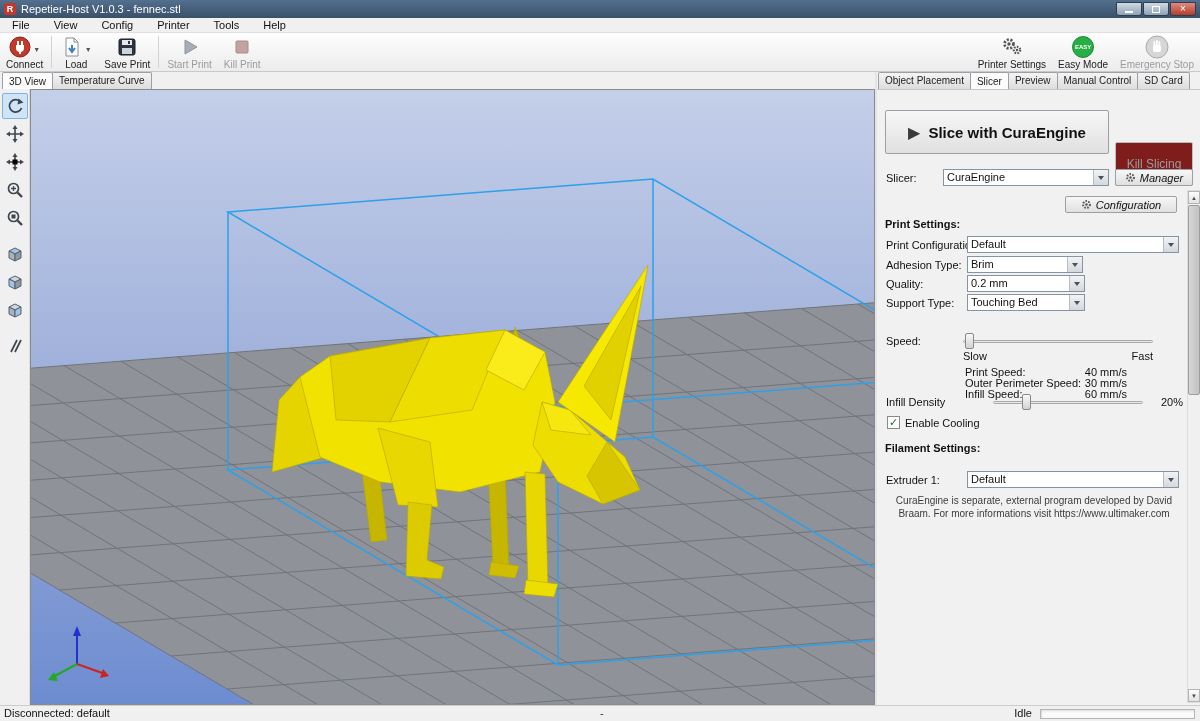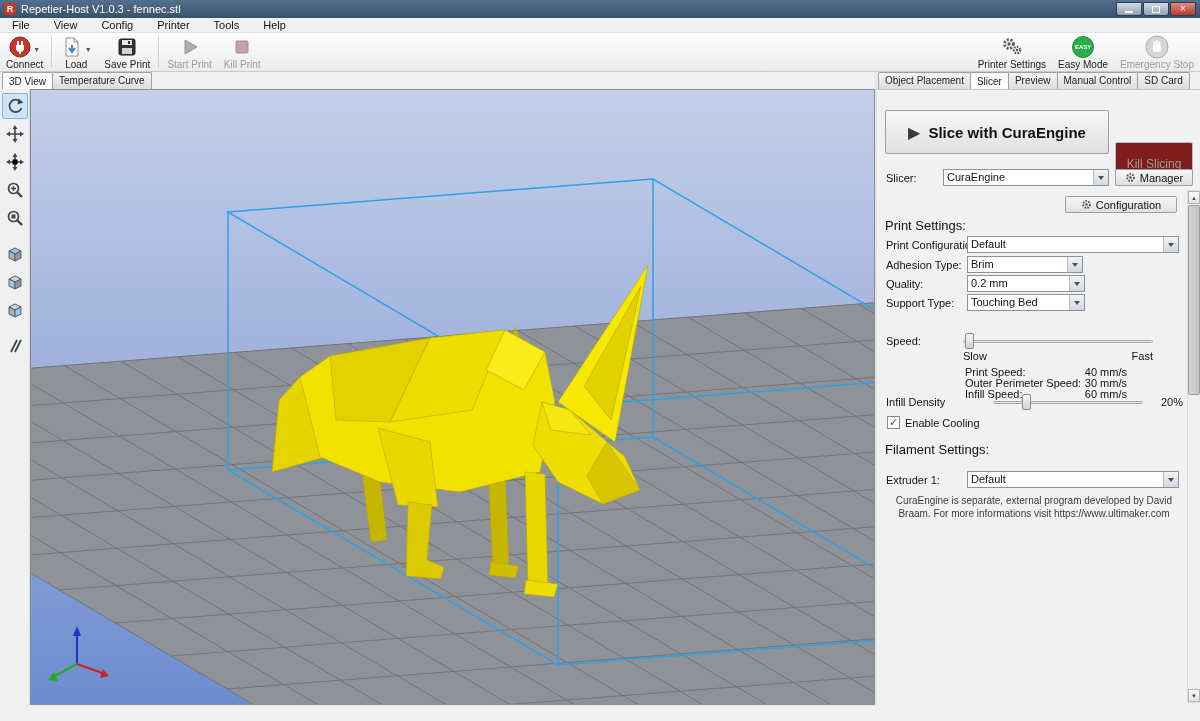--- a/index.html
+++ b/index.html
@@ -52,28 +52,28 @@
   .rtabs { position:absolute; top:0; left:1px; height:17px; display:flex; z-index:3; }
   .panel-body { position:absolute; top:17px; left:0; right:0; bottom:0; background:#f2f1f1; border-top:1px solid #c7c7c7; }
 
   .btn { background:linear-gradient(#f7f7f7,#e0e0e0); border:1px solid #9aa0a8; border-radius:2px; font-size:11px; color:#111; display:flex; align-items:center; justify-content:center; }
   .btn.disabled { color:#9c9c9c; background:#7f1d1d; border-color:#bcbcbc;margin-top:32px; }
   .slice-btn { position:absolute; left:8px; top:20px; width:224px; height:44px; font-size:15px; font-weight:bold; gap:8px; }
   .slice-play { color:#3a3a3a; font-size:16px; }
   .kill-btn { position:absolute; left:238px; top:20px; width:78px; height:44px; font-size:12px; }
 
   .plabel { position:absolute; font-size:11px; color:#111; white-space:nowrap; }
-  .phead { position:absolute; font-size:13px; font-weight:normal; color:#111; }
+  .phead { position:absolute; font-size:11px; font-weight:bold; color:#111; }
 
   .combo { position:absolute; height:17px; background:#fff; border:1px solid #8593a3; display:flex; align-items:stretch; font-size:11px; }
   .combo .ct { flex:1; padding:1px 3px 0 3px; white-space:nowrap; overflow:hidden; color:#111; }
   .combo .cb { width:15px; background:linear-gradient(#f2f3f5,#d4d8dd); border-left:1px solid #b7bdc6; display:flex; align-items:center; justify-content:center; }
   .combo .cb i { border:3px solid transparent; border-top:4px solid #49515b; margin-top:4px; }
 
-  .smallbtn { position:absolute; height:17px; gap:4px; }
+  .smallbtn { position:absolute; height:17px; gap:4px;font-style:italic; }
 
   .slider { position:absolute; height:18px; }
   .slider .track { position:absolute; left:0; right:0; top:8px; height:3px; background:#e8e8e8; border:1px solid #a9a9a9; border-radius:2px; }
   .slider .thumb { position:absolute; top:1px; width:9px; height:16px; background:linear-gradient(#f8f8f8,#d2d2d2); border:1px solid #8a8a8a; border-radius:2px; }
 
   .pvalue { position:absolute; font-size:11px; color:#111; text-align:right; white-space:nowrap; }
 
   .checkbox { position:absolute; width:13px; height:13px; background:#fff; border:1px solid #8a8a8a; font-size:11px; line-height:11px; text-align:center; color:#2d5f2d; }
   .checkbox.checked::after { content:"✓"; font-weight:bold; }
 
@@ -530,14 +530,20 @@
         <div class="vscroll">
           <div class="vs-arrow vs-up">▲</div>
           <div class="vs-thumb"></div>
           <div class="vs-arrow vs-down">▼</div>
         </div>
 
       </div>
     </div>
   </div>
 
+  <div class="statusbar">
+    <span class="sb-left">Disconnected: default</span>
+    <span class="sb-center">-</span>
+    <span class="sb-idle">Idle</span>
+    <div class="sb-progress"></div>
+  </div>
 
 </div>
 
 </body></html>

